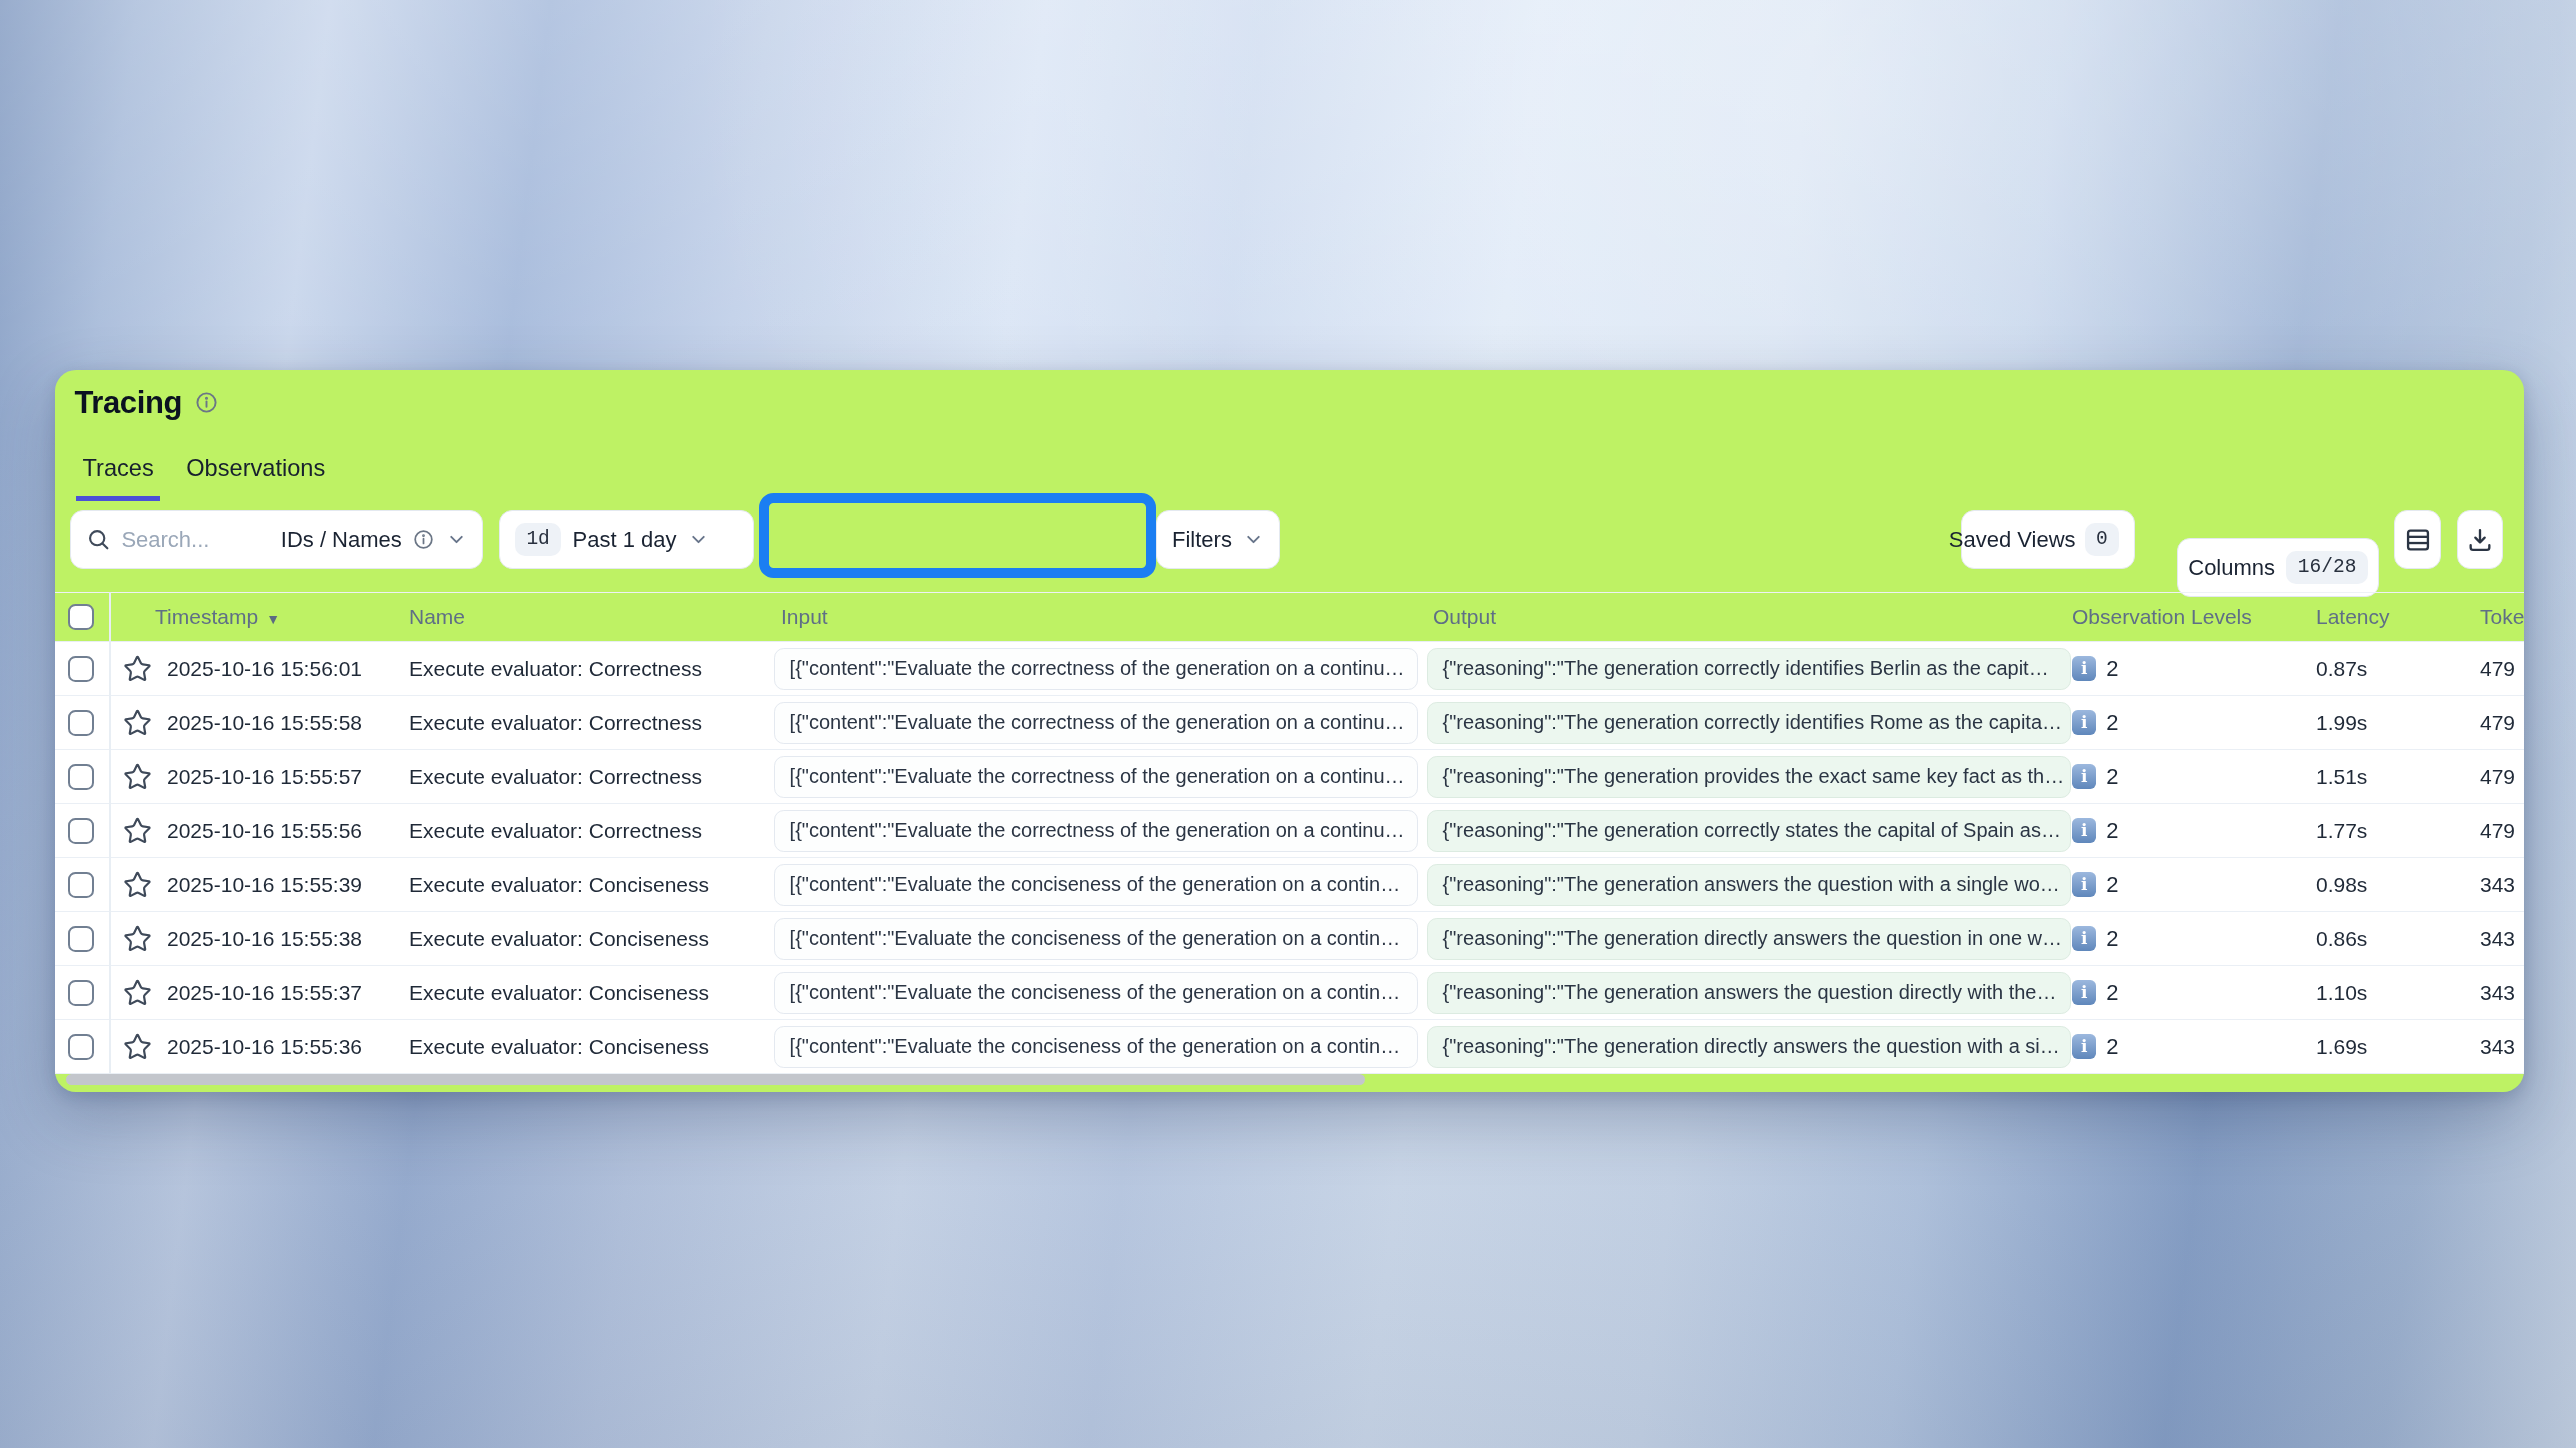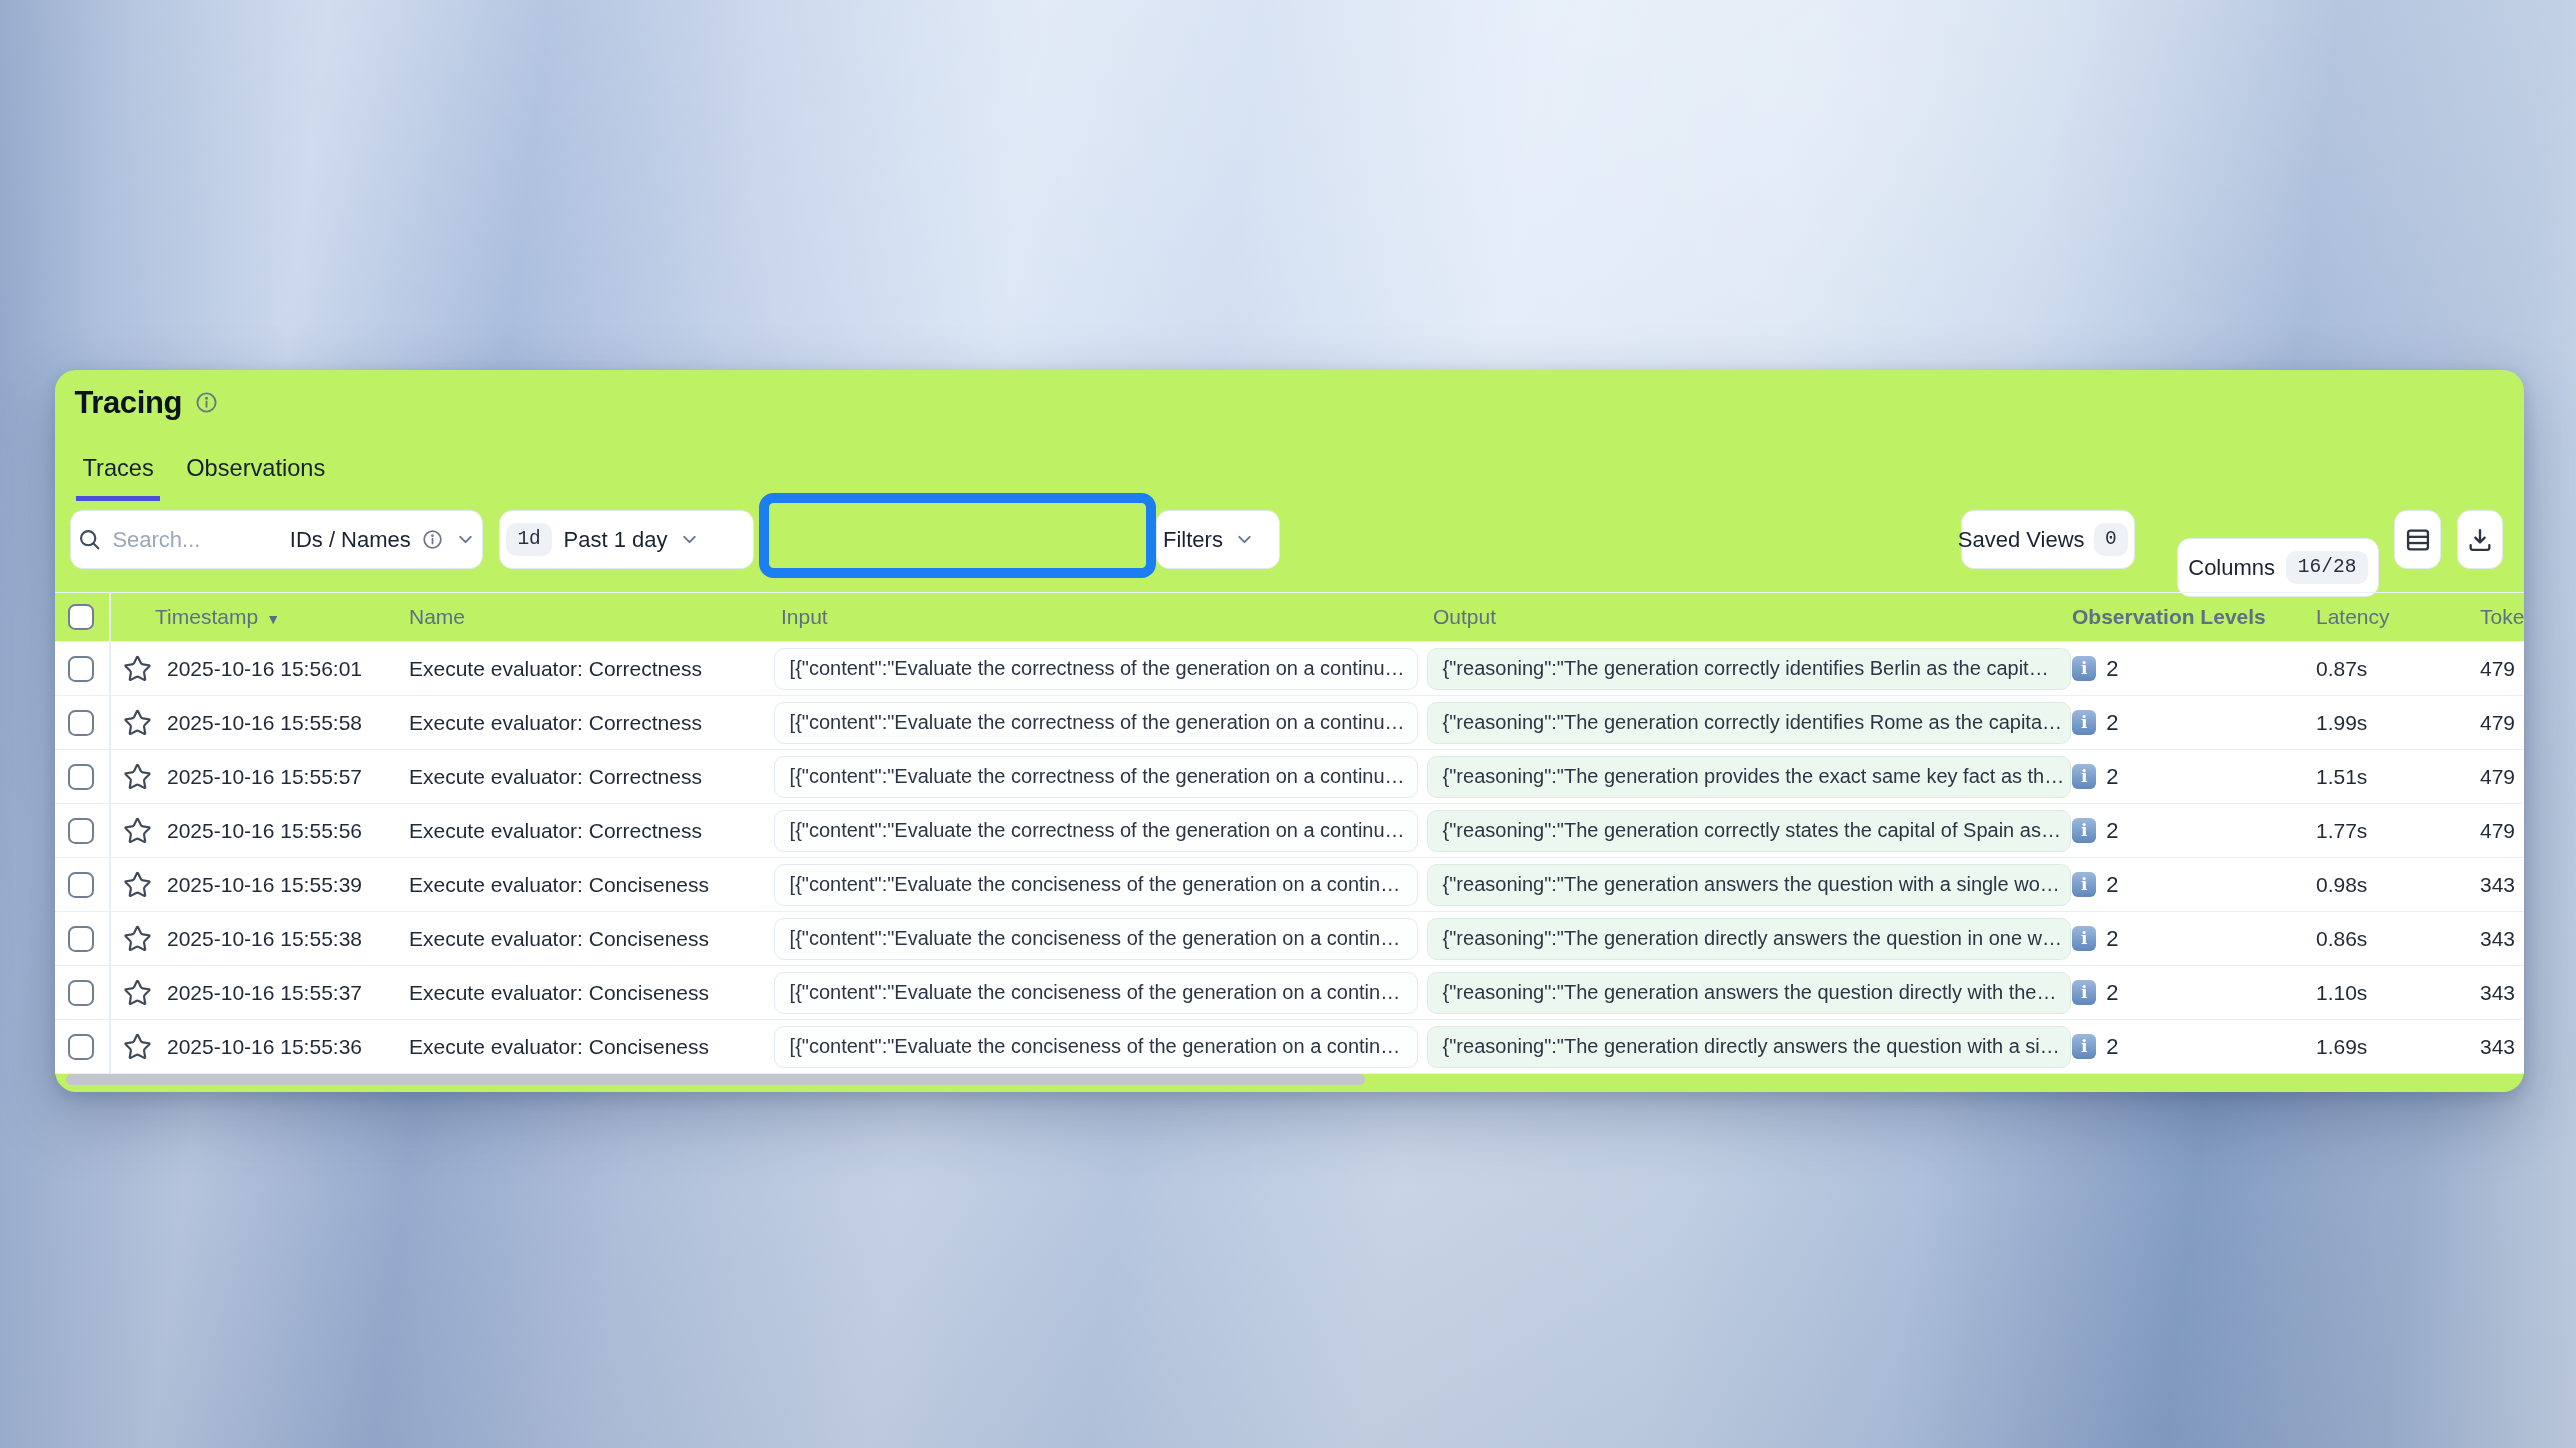--- a/index.html
+++ b/index.html
@@ -23,21 +23,21 @@
   
   .tabs { position:absolute; left:21px; top:80px; display:flex; gap:19.5px; }
   .tab { font-size:23.6px; color:#17202e; padding:4.9px 6.5px 14.6px 6.5px; cursor:pointer; }
   .tab.active { border-bottom:5.7px solid #4a51d8; font-weight:400; }
   
   .toolbar { position:absolute; left:0; top:140px; width:100%; height:59px; }
   .btn {
     position:absolute; top:0; height:59px; background:#fff;
     border:1.6px solid #e4e9f0; border-radius:13px;
     display:flex; align-items:center; font-size:22px; color:#1a2332;
-    padding:0 6px; gap:11.4px; cursor:pointer; white-space:nowrap;
+    padding:0 15px; gap:11.4px; cursor:pointer; white-space:nowrap;
   }
   .badge {
     background:#eef2f7; color:#28303e; border-radius:10px;
     padding:4.9px 11.4px; font-size:19.5px; line-height:1.2;font-family:Liberation Mono, monospace;
   }
   .search-box { left:14.6px; width:413px; }
   .search-ph { color:#9aa7b8; }
   .search-scope { color:#1a2332; font-weight:500; margin-left:auto; }
   .time-btn { left:444px; width:255px; }
   .env-annotation {
@@ -53,21 +53,21 @@
   .rowsize-btn { left:2339px; width:47px; padding:0; justify-content:center; }
   .export-btn { left:2402px; width:46px; padding:0; justify-content:center; }
   
   .thead {
     position:absolute; left:0; top:222px; width:100%; height:50px;
     border-top:1.6px solid #eef2f6; border-bottom:1.6px solid #e8eef4;
     font-size:21px; font-weight:500; color:#5f6f86;
   }
   .thead span.h { position:absolute; line-height:47px; white-space:nowrap; }
   .h-ts { left:100px; } .h-name { left:354px; } .h-input { left:726px; }
-  .h-output { left:1378px; } .h-obs { left:2017px;font-weight:bold; } .h-lat { left:2261px; }
+  .h-output { left:1378px; } .h-obs { left:2017px; } .h-lat { left:2261px; }
   .h-tok { left:2425px; width:179px; }
   .sort { font-size:14px; margin-left:8.1px; color:#5b6b82; }
   .cb {
     position:absolute; left:13px; top:50%; transform:translateY(-50%);
     width:26px; height:26px; border:2.4px solid #717f92; border-radius:7.3px; background:#fff; cursor:pointer;
   }
   .thead .cb { top:23.6px; }
   .rows { position:absolute; left:0; top:272px; width:100%; }
   .row { position:relative; height:54px; border-bottom:1.6px solid #eaeff5; background:#fff; }
   .row > * { position:absolute; top:50%; transform:translateY(-50%); }

